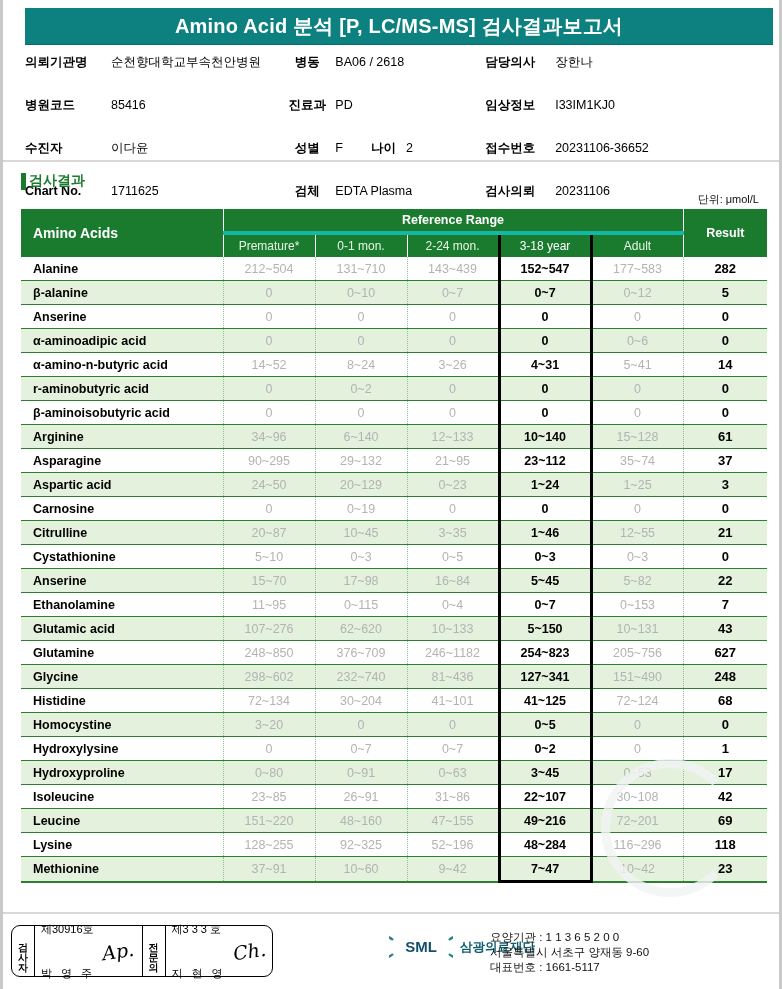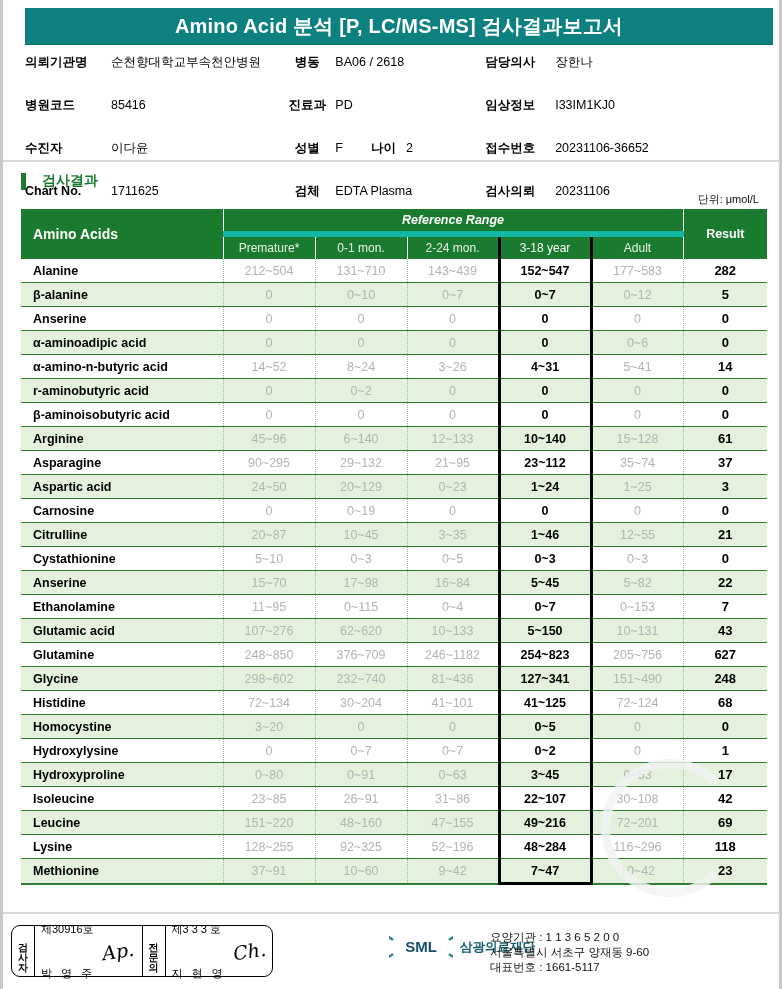--- a/index.html
+++ b/index.html
@@ -94,21 +94,21 @@
     background: #d8d8d8;
   }
 
   
   .section-head {
     position: absolute;
     top: 172px;
     left: 18px;
     display: flex;
     align-items: center;
-    gap: 16px;
+    gap: 3px;
   }
   .section-bar {
     width: 5px;
     height: 17px;
     background: #1a7b2e;
   }
   .section-title {
     font-size: 14px;
     font-weight: bold;
     color: #1a7b2e;
@@ -154,22 +154,21 @@
   }
   thead th.sub {
     font-weight: normal;
     font-size: 12px;
     color: #e9f5e6;
     border-top: 1px solid #ffffff;
     border-left: 1px solid #ffffff;
   }
   thead th.refrange {
     border-left: 1px solid #ffffff;
-    border-bottom: 6px solid #14b8a6;
-    font-style: italic;
+    border-bottom: 4px solid #14b8a6;
   }
   thead th.result-head {
     border-left: 1px solid #ffffff;
   }
   tbody td {
     height: 23px;
     font-size: 12.5px;
     text-align: center;
     vertical-align: middle;
     border-bottom: 1px solid #2e7d32;
@@ -478,21 +477,21 @@
             <td class="aa-name">β-aminoisobutyric acid</td>
             <td class="col-sep">0</td>
             <td class="col-sep">0</td>
             <td class="col-sep">0</td>
             <td class="col-sep hl">0</td>
             <td class="col-sep">0</td>
             <td class="result-val">0</td>
           </tr>
           <tr>
             <td class="aa-name">Arginine</td>
-            <td class="col-sep">45~96</td>
+            <td class="col-sep">34~96</td>
             <td class="col-sep">6~140</td>
             <td class="col-sep">12~133</td>
             <td class="col-sep hl">10~140</td>
             <td class="col-sep">15~128</td>
             <td class="result-val">61</td>
           </tr>
           <tr>
             <td class="aa-name">Asparagine</td>
             <td class="col-sep">90~295</td>
             <td class="col-sep">29~132</td>

